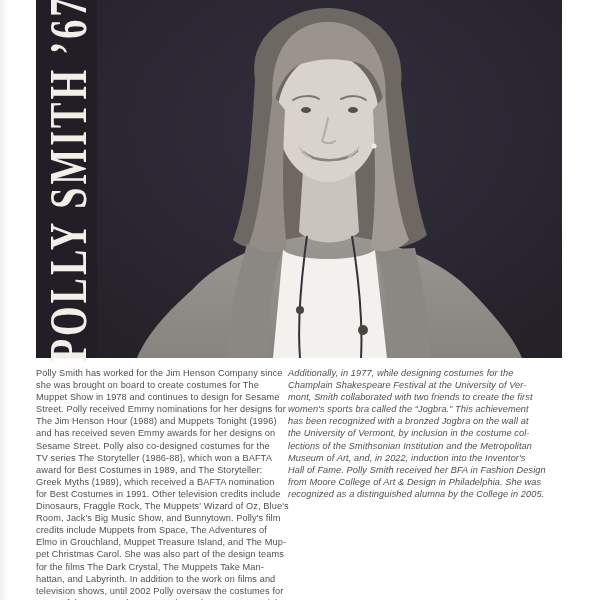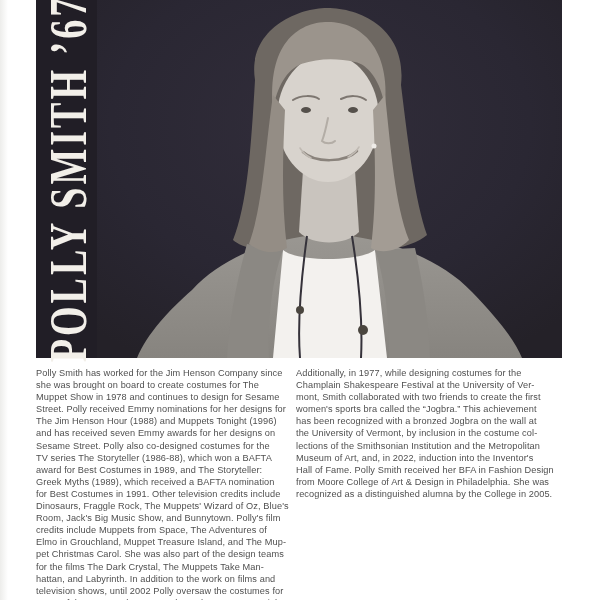--- a/index.html
+++ b/index.html
@@ -63,21 +63,21 @@
     position: absolute;
     top: 0;
     width: 260px;
     color: #4f4f4f;
     font-size: 9.2px;
     line-height: 12.1px;
     letter-spacing: 0.1px;
     white-space: pre-line;
   }
   .col-left  { left: 0; }
-  .col-right { left: 260px; }
+  .col-right { left: 252px; font-style: italic; }
 </style>
 </head>
 <body>
 
 <div class="page">
   <div class="page-edge"></div>
 
   <div class="hero">
 
     <div class="sidebar">

